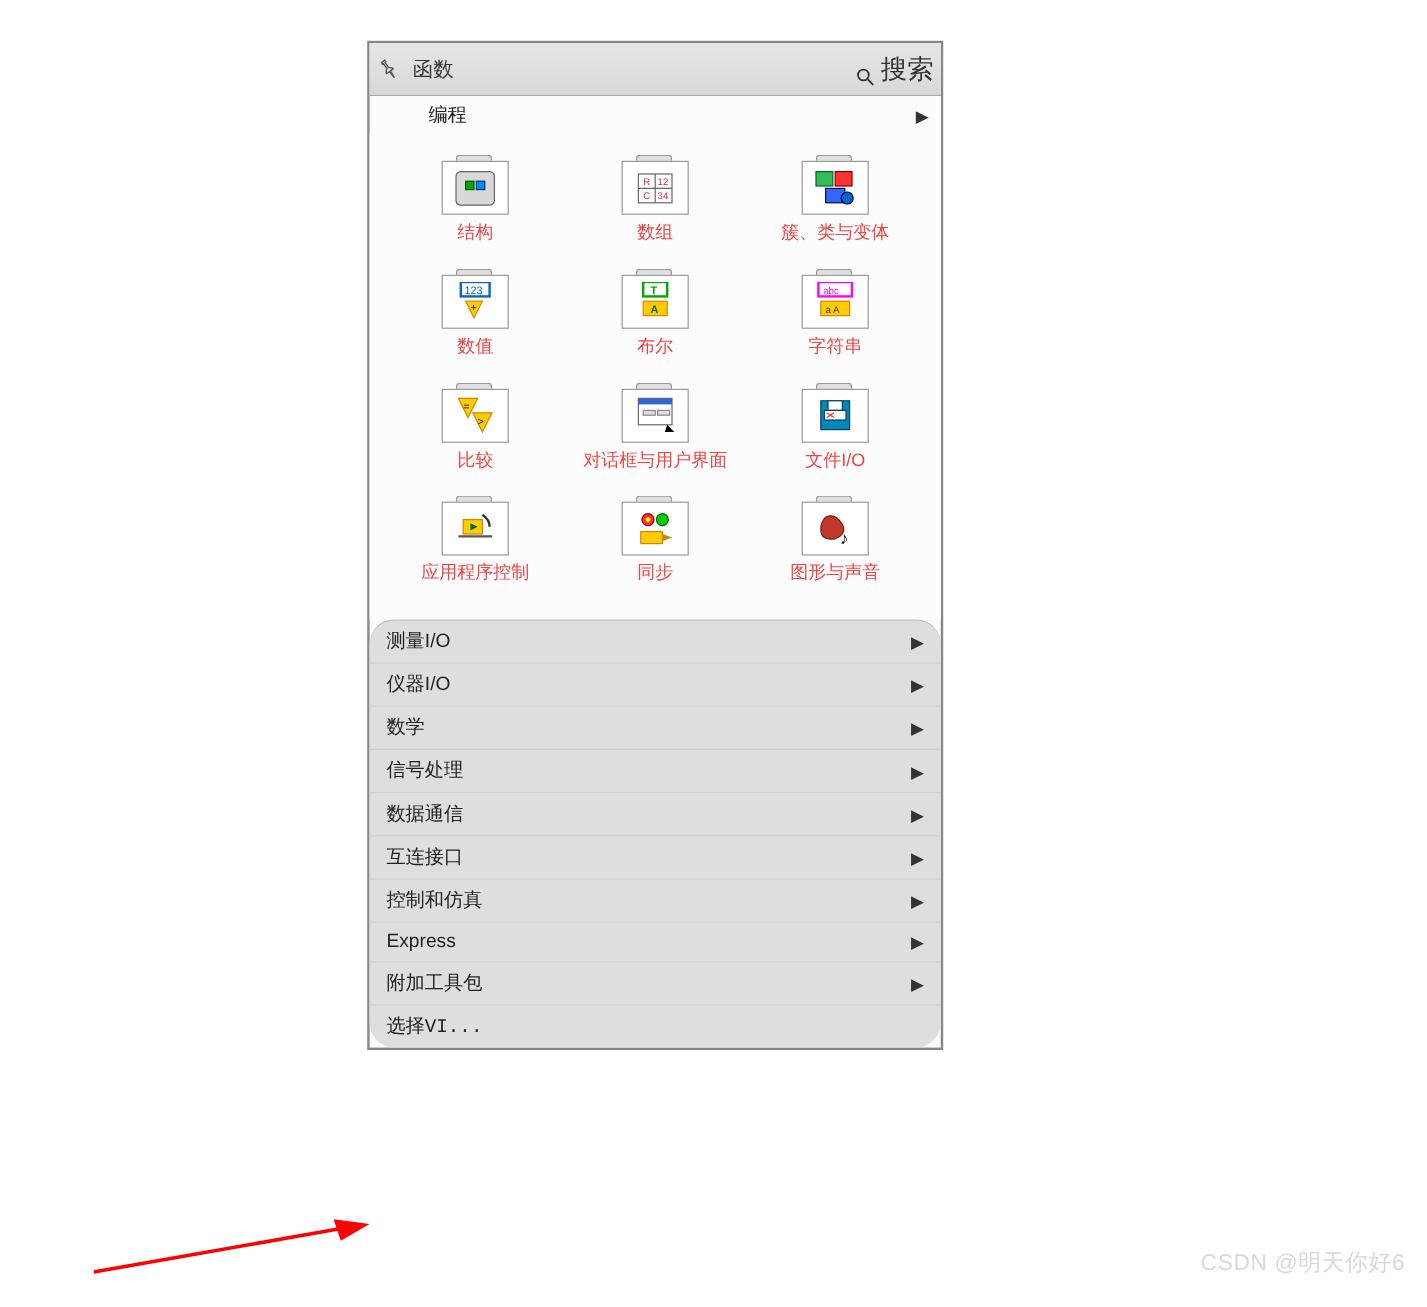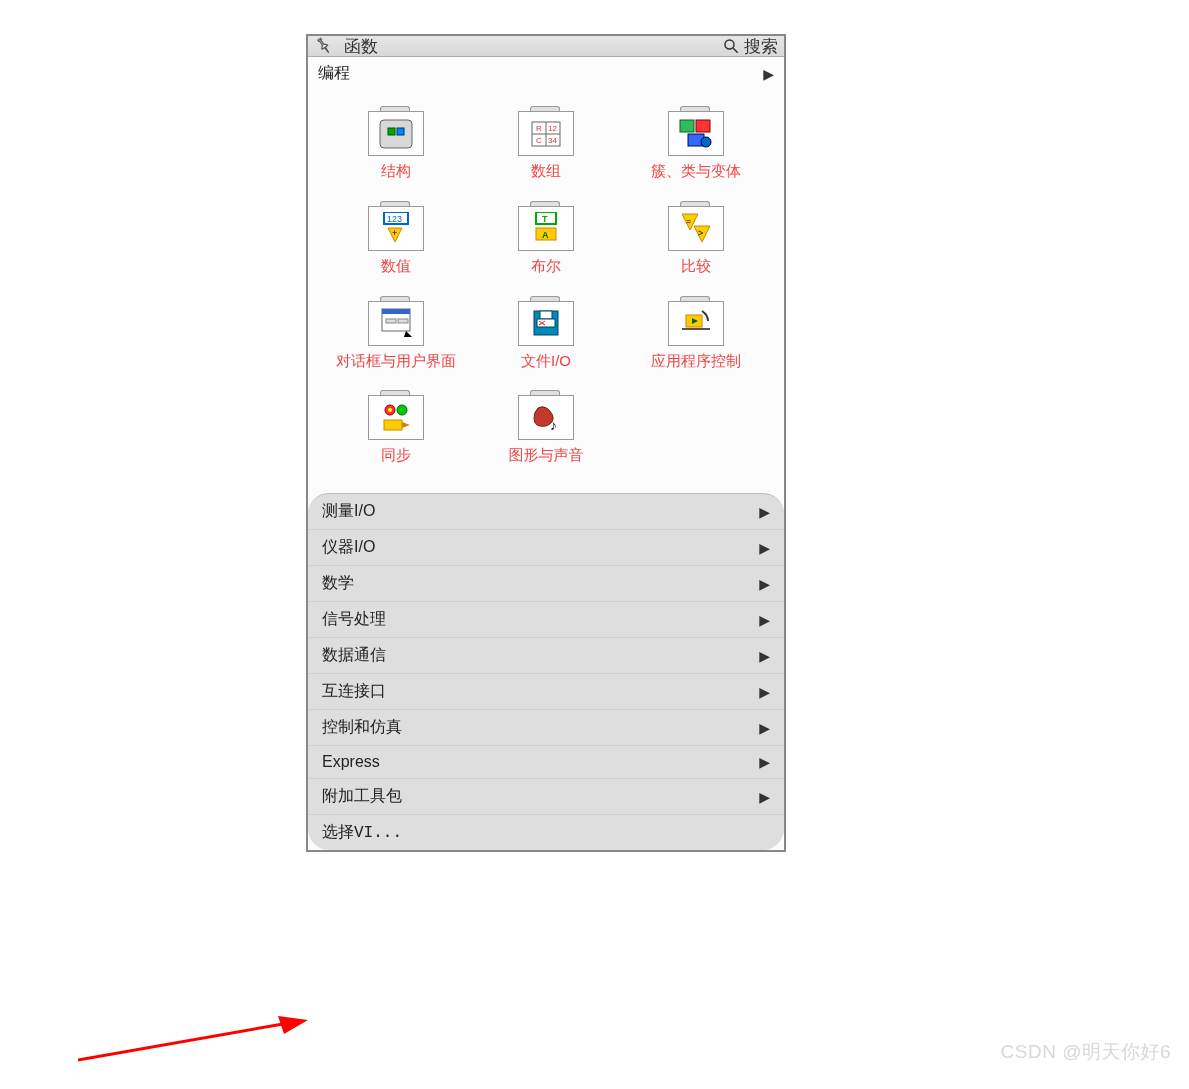--- a/index.html
+++ b/index.html
@@ -16,47 +16,48 @@
     position: absolute;
     left: 306px;
     top: 34px;
     width: 480px;
     background: #fcfcfc;
     border: 2px solid #888;
   }
   .palette-header {
     display: flex;
     align-items: center;
-    height: 21px;
+    height: 44px;
     background: linear-gradient(#e6e6e6, #d8d8d8);
     border-bottom: 1px solid #aaa;
     padding: 0 6px;
   }
   .pin-icon {
     width: 20px; height: 20px;
     color: #555;
     margin-right: 10px;
   }
   .palette-title { flex: 1; font-size: 17px; color: #333; }
   .search-area {
     display: flex;
-    align-items: center;
+    align-items: flex-end;
     gap: 4px;
     color: #333;
-    font-size: 17px;
+    font-size: 22px;
   }
   .search-icon { width: 18px; height: 18px; }
   .category-header {
     display: flex;
     align-items: center;
     justify-content: space-between;
     padding: 6px 10px 4px 10px;
     font-size: 16px;
     color: #222;
     background: #fcfcfc;
+    margin-left: 39px;
   }
   .chevron {
     font-size: 14px;
     color: #333;
   }
   .grid {
     display: grid;
     grid-template-columns: repeat(3, 1fr);
     column-gap: 30px;
     row-gap: 20px;
@@ -249,20 +250,36 @@
           </div>
         </div>
         <div class="grid-label">布尔</div>
       </div>
       <div class="grid-item">
         <div class="folder">
           <div class="folder-tab"></div>
           <div class="folder-body">
             <div class="icon-inner">
               <svg width="36" height="32">
+                <rect x="4" y="0" width="28" height="12" fill="#fff" stroke="#f0f" stroke-width="2"></rect>
+                <text x="8" y="10" font-size="8" fill="#f0f">abc</text>
+                <rect x="6" y="16" width="24" height="12" fill="#fc0" stroke="#c80"></rect>
+                <text x="10" y="26" font-size="8" fill="#333">a A</text>
+              </svg>
+            </div>
+          </div>
+        </div>
+        <div class="grid-label">字符串</div>
+      </div>
+      <div class="grid-item">
+        <div class="folder">
+          <div class="folder-tab"></div>
+          <div class="folder-body">
+            <div class="icon-inner">
+              <svg width="36" height="32">
                 <polygon points="4,2 20,2 12,18" fill="#fc0" stroke="#c80"></polygon>
                 <text x="8" y="12" font-size="9" fill="#000">=</text>
                 <polygon points="16,14 32,14 24,30" fill="#fc0" stroke="#c80"></polygon>
                 <text x="20" y="24" font-size="9" fill="#000">&gt;</text>
               </svg>
             </div>
           </div>
         </div>
         <div class="grid-label">比较</div>
       </div>

